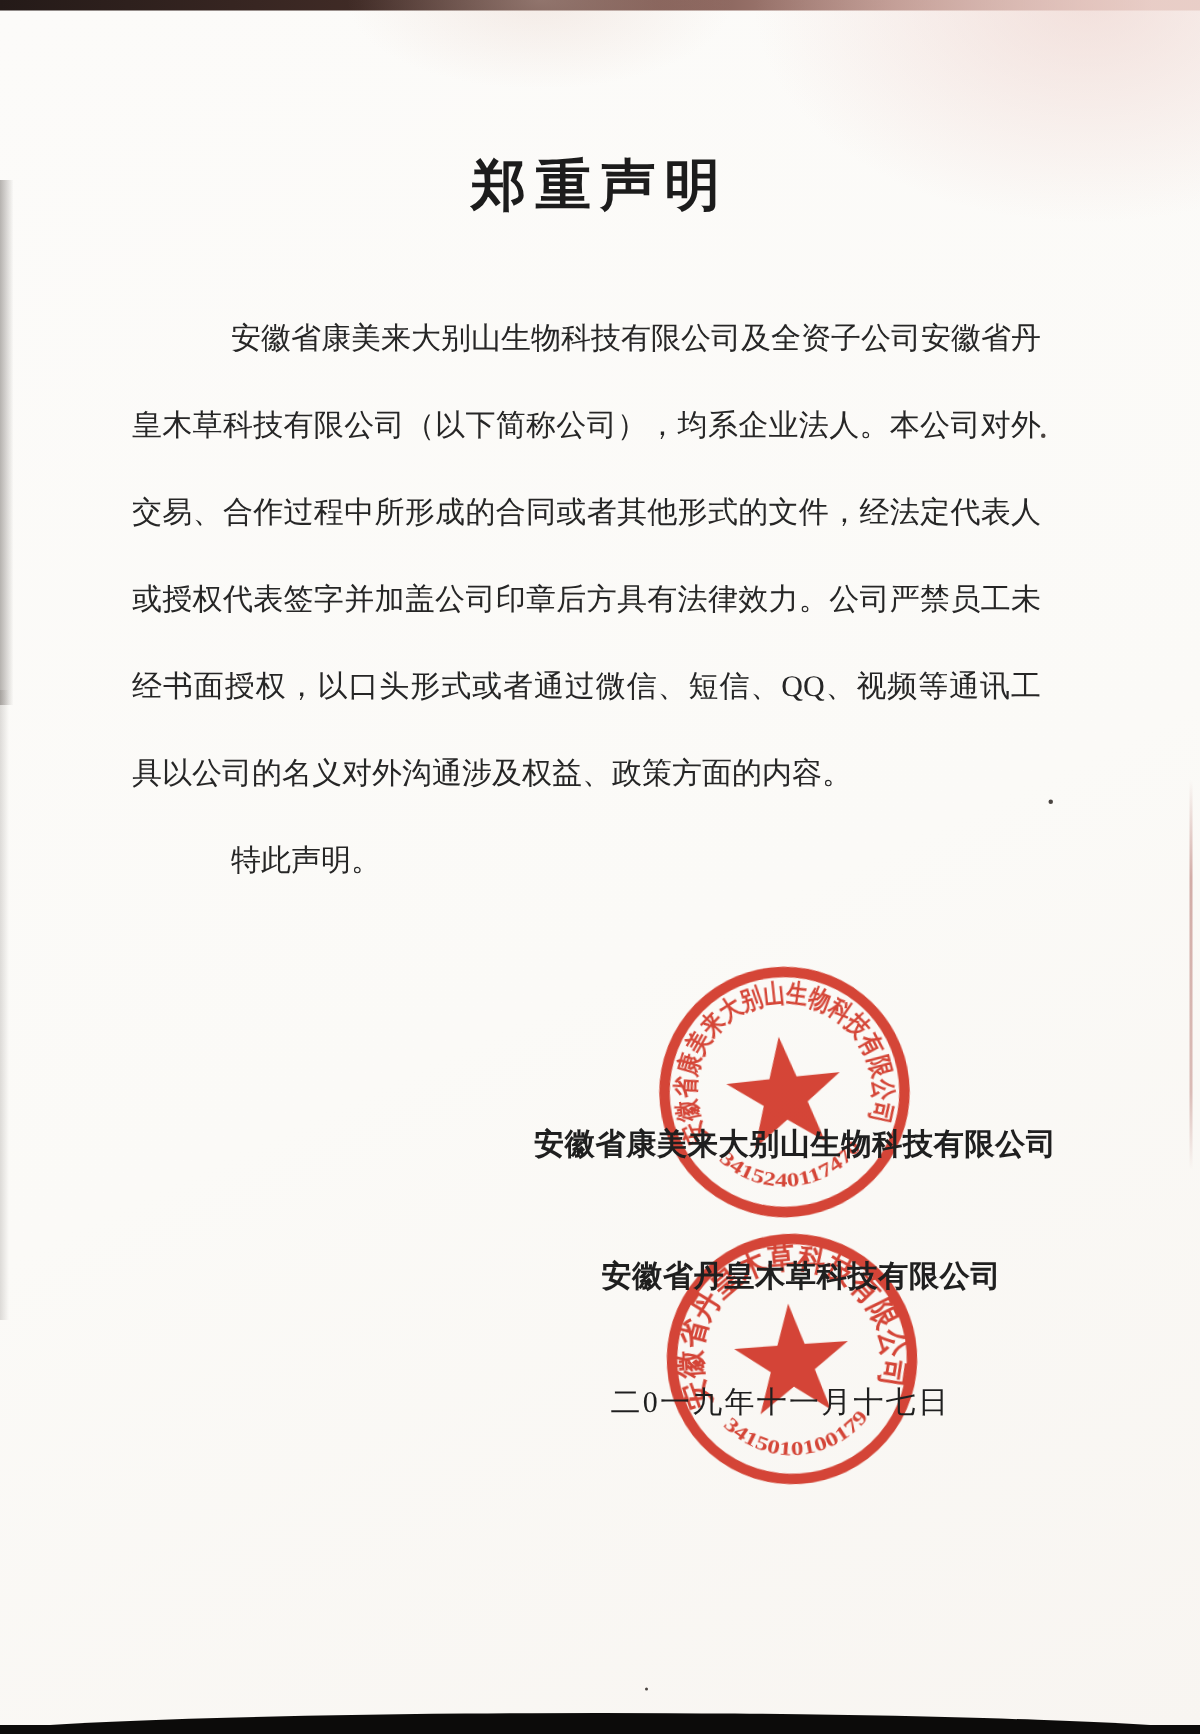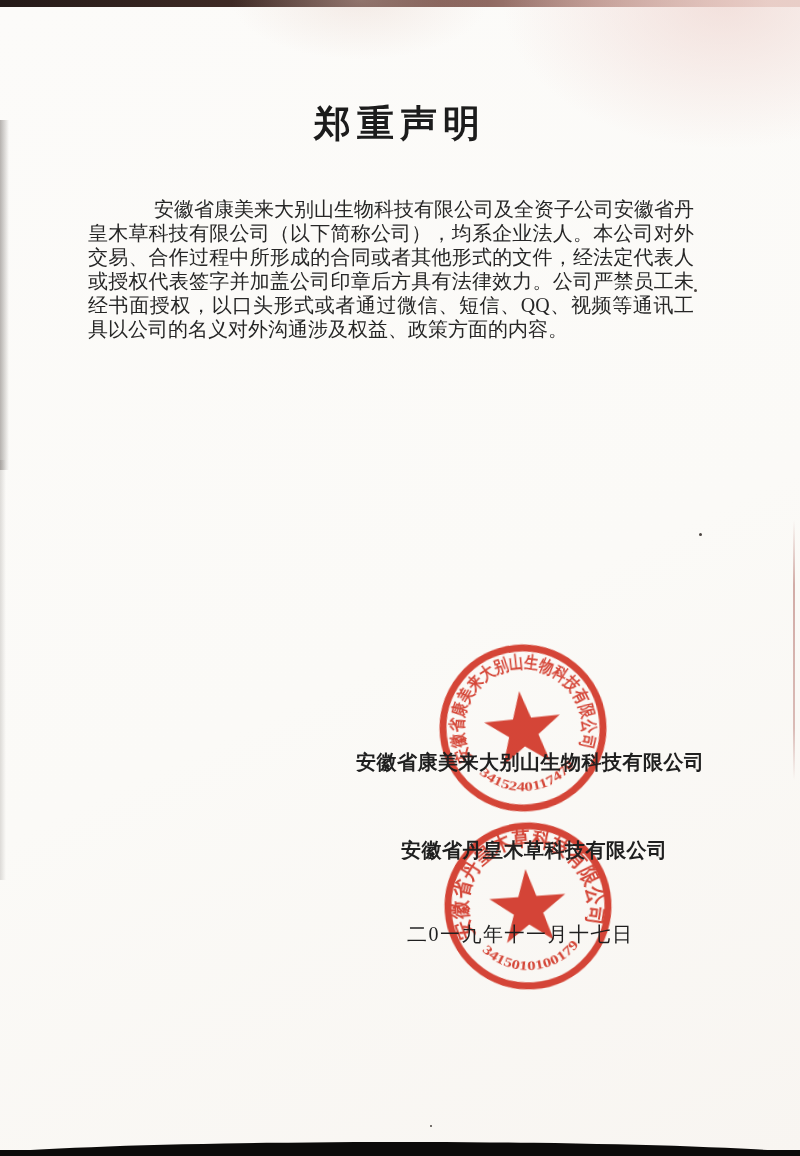--- a/index.html
+++ b/index.html
@@ -34,21 +34,21 @@
   .speck.s3{left:430px;top:1125px;width:2px;height:2px;}
 
   
   .title{
     position:absolute;top:99px;left:0;width:800px;
     text-align:center;font-size:37px;font-weight:bold;letter-spacing:6px;
     color:#1c1c1c;
   }
   .body-text{
     position:absolute;left:88px;top:197px;width:606px;
-    font-size:20px;line-height:24px;color:#262626;
+    font-size:20px;line-height:58px;color:#262626;
     text-align:justify;text-justify:inter-character;font-family:Liberation Serif, serif;
   }
   .body-text p{text-indent:66px;}
   .sig{
     position:absolute;font-weight:bold;color:#1f1f1f;white-space:nowrap;
   }
   .sig1{left:356px;top:749px;font-size:20px;letter-spacing:0.5px;}
   .sig2{left:401px;top:837px;font-size:20px;letter-spacing:0.5px;}
   .date{
     position:absolute;left:407px;top:921px;font-size:20px;font-weight:normal;
@@ -77,20 +77,21 @@
   <div class="edge-left2"></div>
   <div class="right-line"></div>
   <div class="speck s1"></div>
   <div class="speck s2"></div>
   <div class="speck s3"></div>
 
   <h1 class="title">郑重声明</h1>
 
   <div class="body-text">
     <p>安徽省康美来大别山生物科技有限公司及全资子公司安徽省丹皇木草科技有限公司（以下简称公司），均系企业法人。本公司对外交易、合作过程中所形成的合同或者其他形式的文件，经法定代表人或授权代表签字并加盖公司印章后方具有法律效力。公司严禁员工未经书面授权，以口头形式或者通过微信、短信、QQ、视频等通讯工具以公司的名义对外沟通涉及权益、政策方面的内容。</p>
+    <p>特此声明。</p>
   </div>
 
   <svg class="seal seal-1" viewBox="0 0 200 200" xmlns="http://www.w3.org/2000/svg">
     <defs>
       <path id="ring1text" d="M 45.6 125.4 A 60 60 0 1 1 154.4 125.4" fill="none"></path>
       <path id="ring1num" d="M 51.7 140.5 A 63 63 0 0 0 148.3 140.5" fill="none"></path>
     </defs>
     <circle cx="100" cy="100" r="80" fill="none" stroke-width="7" stroke="#cf3425"></circle>
     <polygon points="100,63 109.1,90.5 138,90.6 114.7,107.8 123.5,135.4 100,118.5 76.5,135.4 85.3,107.8 62,90.6 90.9,90.5" fill="#cf3425"></polygon>
     <text font-size="17.5" fill="#cf3425">

